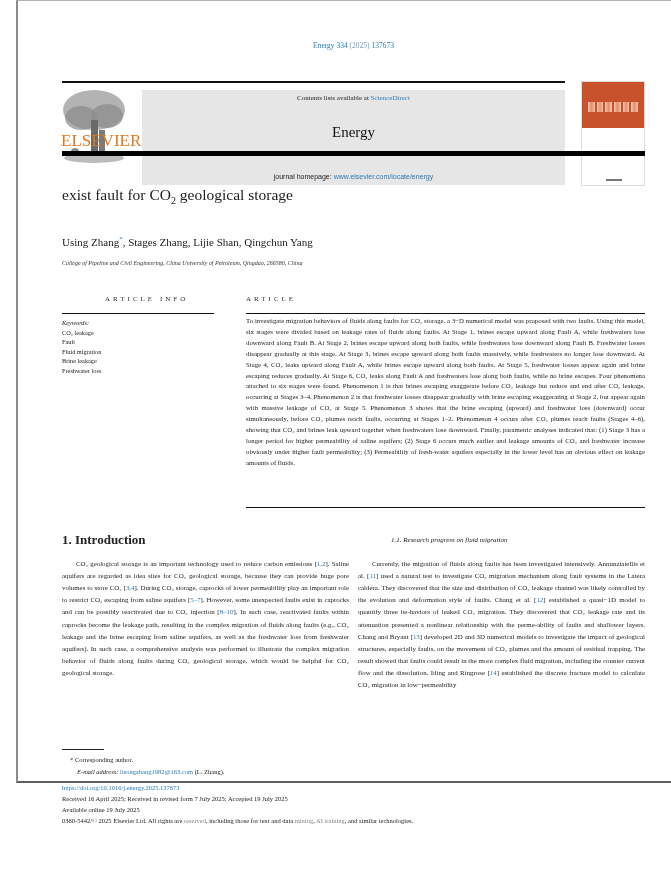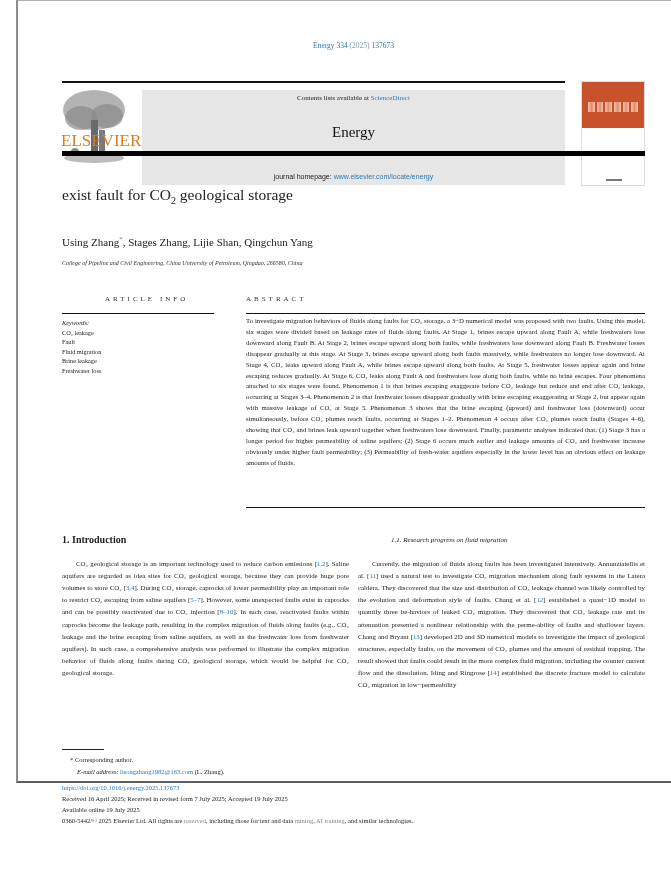--- a/index.html
+++ b/index.html
@@ -45,21 +45,21 @@
   .keywords .kw-label { font-style: italic; }
   .abs-head { position: absolute; left: 228px; top: 294px; font-size: 7px; letter-spacing: 3px; color: #333; }
   .abs-rule { position: absolute; left: 228px; top: 312px; width: 399px; height: 1px; background: #111; }
   .abstract { position: absolute; left: 228px; top: 315px; width: 399px; font-size: 6.75px; line-height: 10.9px; text-align: justify; color: #222; }
   .abs-end-rule { position: absolute; left: 228px; top: 506px; width: 399px; height: 1px; background: #111; }
 
   
   .col { position: absolute; width: 287px; font-size: 6.9px; line-height: 12.1px; text-align: justify; color: #222; }
   .col-left { left: 44px; top: 533px; }
   .col-right { left: 340px; top: 533px; }
-  .sec-head { font-weight: bold; font-size: 10px; margin-bottom: 12px; }
+  .sec-head { font-weight: bold; font-size: 13px; margin-bottom: 12px; }
   .subsec-head { font-style: italic; font-size: 7px; margin-bottom: 12px; margin-left: 33px; }
   .para { text-indent: 14px; }
   .ref { color: #2a7ab8; }
 
   
   .fn-rule { position: absolute; left: 44px; top: 748px; width: 42px; height: 1px; background: #222; }
   .footnote { position: absolute; left: 52px; top: 753px; font-size: 6.5px; line-height: 12px; color: #222; }
   .footnote .em-label { font-style: italic; }
   .footer { position: absolute; left: 44px; top: 781px; font-size: 6.5px; line-height: 11px; color: #222; }
   .footer .grey { color: #888; }
@@ -132,21 +132,21 @@
   <div class="ai-rule"></div>
   <div class="keywords">
     <div class="kw-label">Keywords:</div>
     <div>CO₂ leakage</div>
     <div>Fault</div>
     <div>Fluid migration</div>
     <div>Brine leakage</div>
     <div>Freshwater loss</div>
   </div>
 
-  <div class="abs-head">ABSTRACT</div>
+  <div class="abs-head">ARTICLE</div>
   <div class="abs-rule"></div>
   <div class="abstract">To investigate migration behaviors of fluids along faults for CO₂ storage, a 3−D numerical model was proposed with two faults. Using this model, six stages were divided based on leakage rates of fluids along faults. At Stage 1, brines escape upward along Fault A, while freshwaters lose downward along Fault B. At Stage 2, brines escape upward along both faults, while freshwaters lose downward along Fault B. Freshwater losses disappear gradually at this stage. At Stage 3, brines escape upward along both faults massively, while freshwaters no longer lose downward. At Stage 4, CO₂ leaks upward along Fault A, while brines escape upward along both faults. At Stage 5, freshwater losses appear again and brine escaping reduces gradually. At Stage 6, CO₂ leaks along Fault A and freshwaters lose along both faults, while no brine escapes. Four phenomena attached to six stages were found. Phenomenon 1 is that brines escaping exaggerate before CO₂ leakage but reduce and end after CO₂ leakage, occurring at Stages 3–4. Phenomenon 2 is that freshwater losses disappear gradually with brine escaping exaggerating at Stage 2, but appear again with massive leakage of CO₂ at Stage 5. Phenomenon 3 shows that the brine escaping (upward) and freshwater loss (downward) occur simultaneously, before CO₂ plumes reach faults, occurring at Stages 1–2. Phenomenon 4 occurs after CO₂ plumes reach faults (Stages 4–6), showing that CO₂ and brines leak upward together when freshwaters lose downward. Finally, parametric analyses indicated that: (1) Stage 3 has a longer period for higher permeability of saline aquifers; (2) Stage 6 occurs much earlier and leakage amounts of CO₂ and freshwater increase obviously under higher fault permeability; (3) Permeability of fresh-water aquifers especially in the lower level has an obvious effect on leakage amounts of fluids.</div>
   <div class="abs-end-rule"></div>
 
   <div class="col col-left">
     <div class="sec-head">1.  Introduction</div>
     <div class="para"><span>CO₂ geological storage is an important technology used to reduce carbon emissions [</span><span class="ref">1,2</span><span>]. Saline aquifers are regarded as idea sites for CO₂ geological storage, because they can provide huge pore volumes to store CO₂ [</span><span class="ref">3,4</span><span>]. During CO₂ storage, caprocks of lower permeability play an important role to restrict CO₂ escaping from saline aquifers [</span><span class="ref">5–7</span><span>]. However, some unexpected faults exist in caprocks and can be possibly reactivated due to CO₂ injection [</span><span class="ref">8–10</span><span>]. In such case, reactivated faults within caprocks become the leakage path, resulting in the complex migration of fluids along faults (e.g., CO₂ leakage and the brine escaping from saline aquifers, as well as the freshwater loss from freshwater aquifers). In such case, a comprehensive analysis was performed to illustrate the complex migration behavior of fluids along faults during CO₂ geological storage, which would be helpful for CO₂ geological storage.</span></div>
   </div>
 
   <div class="col col-right">

